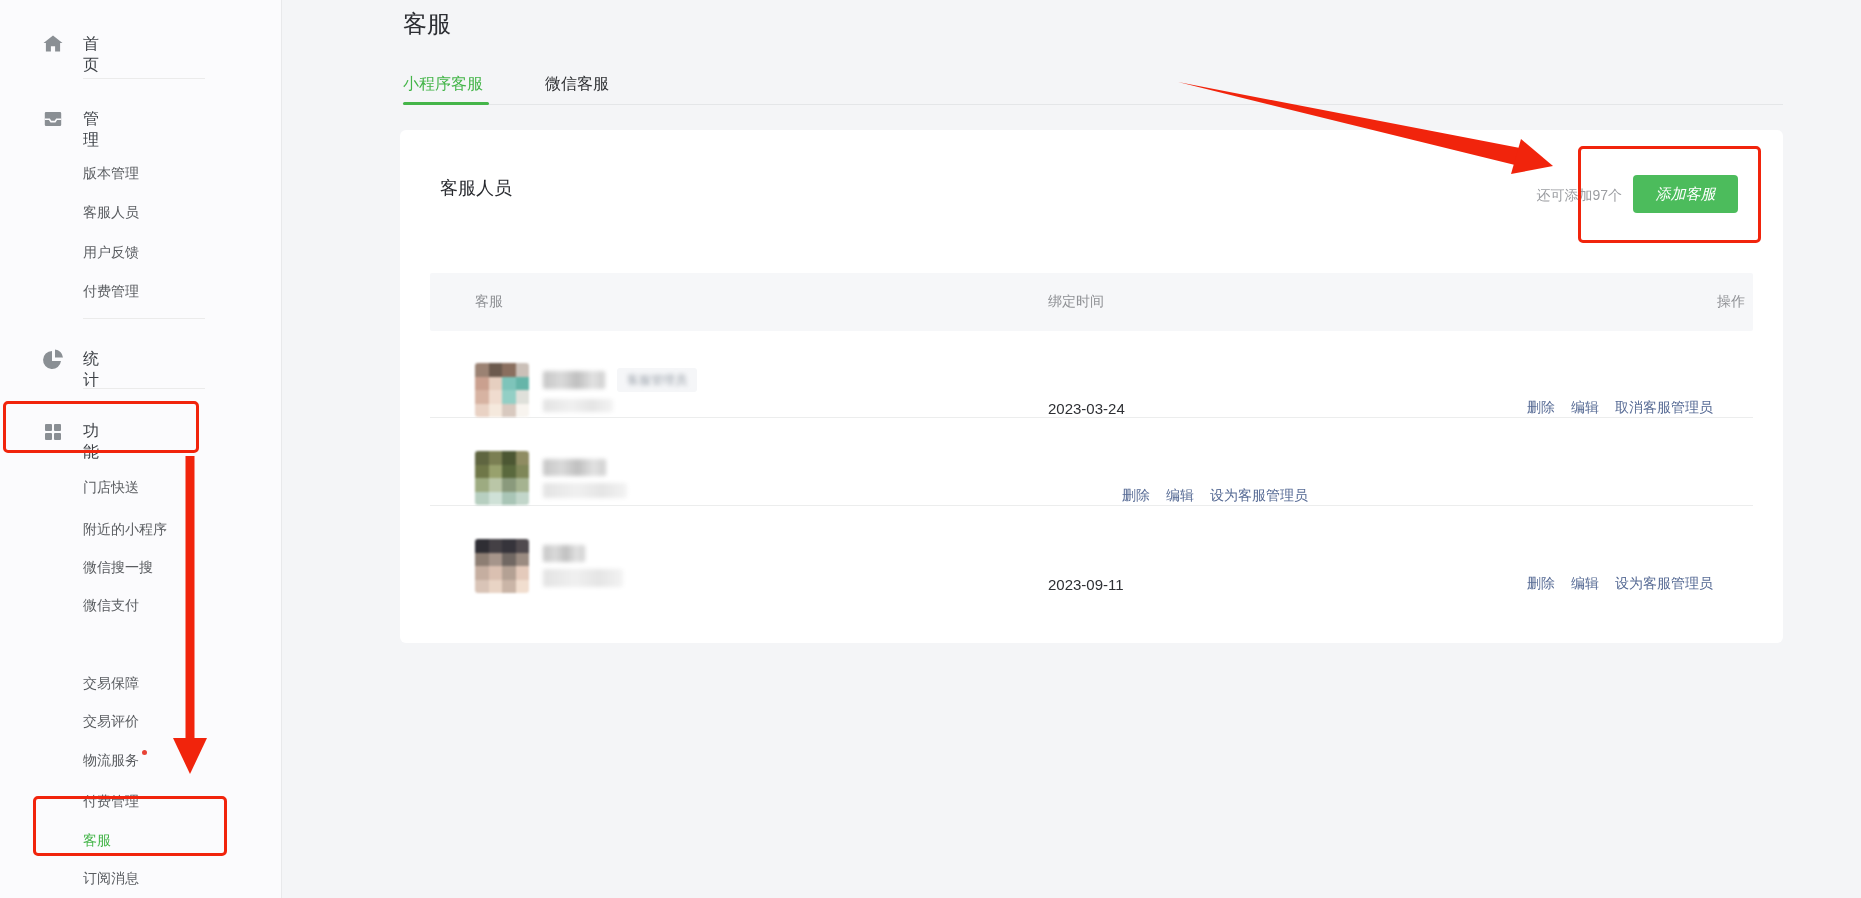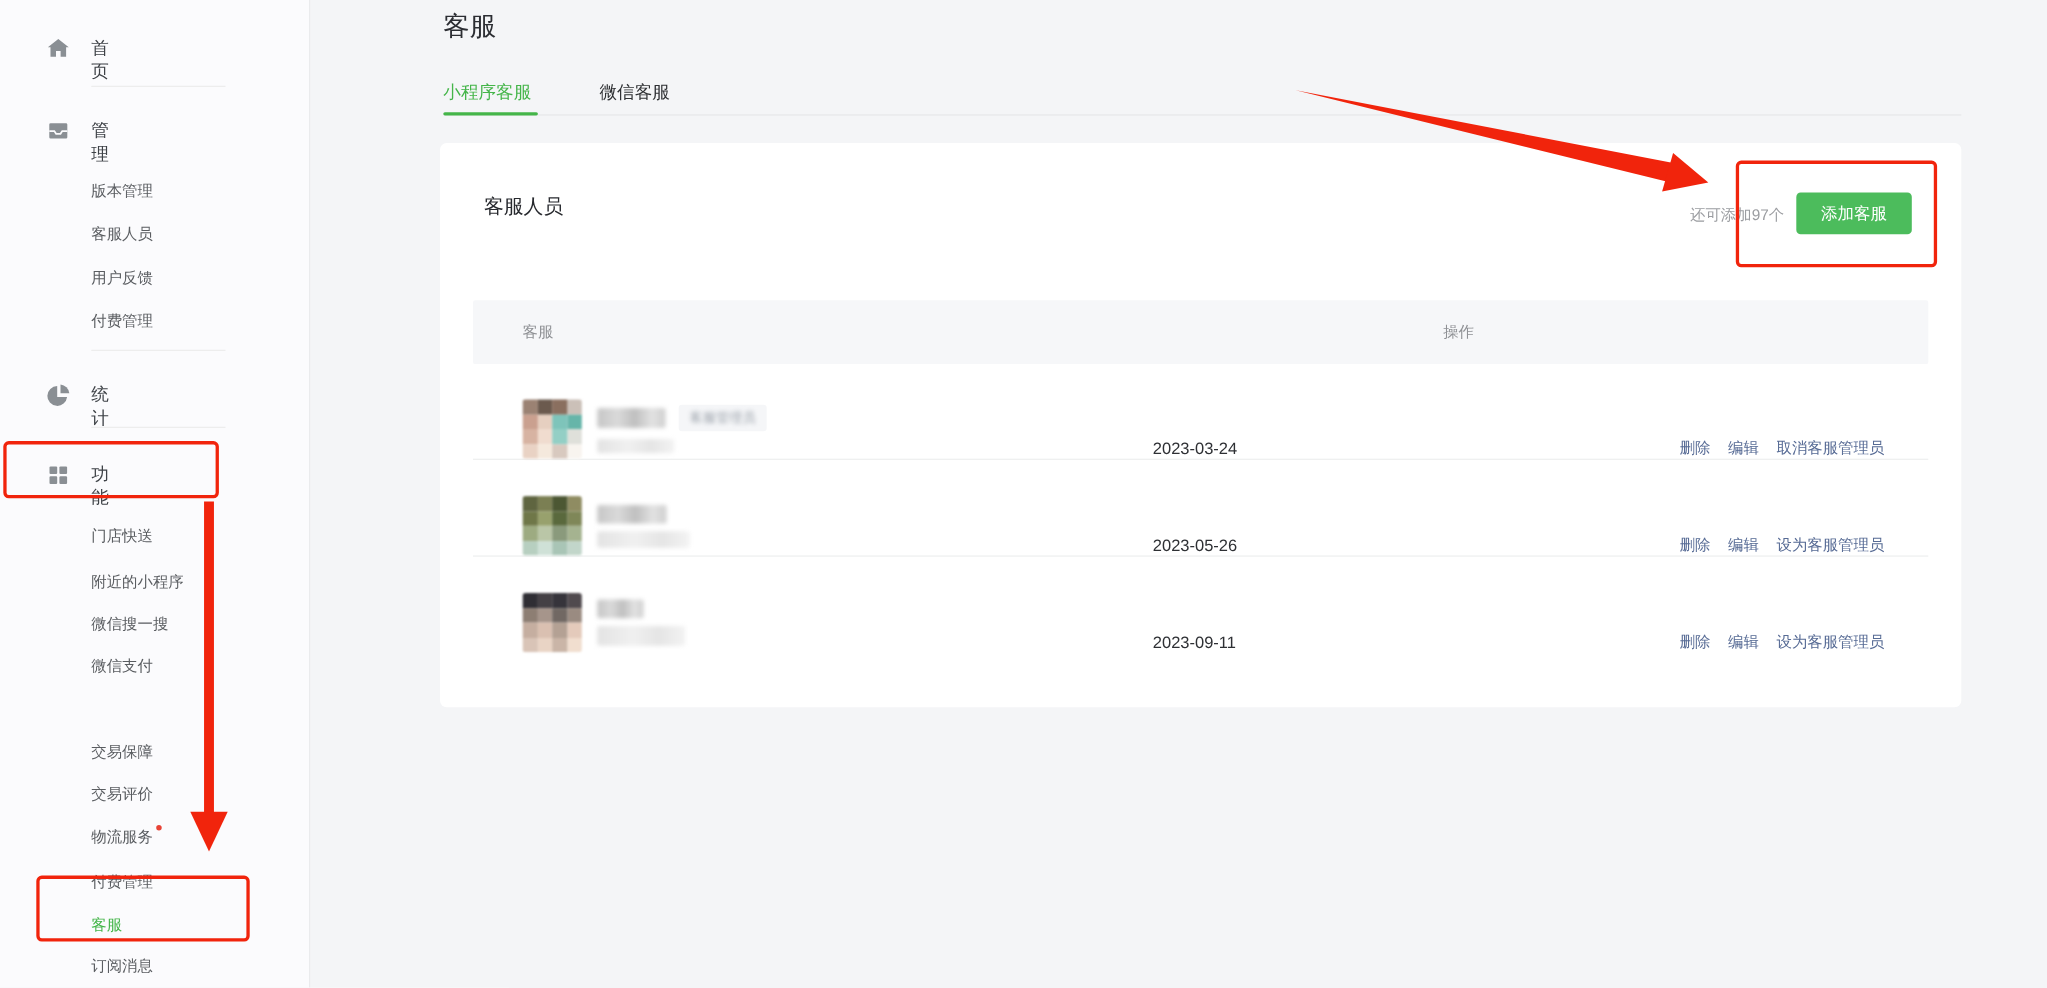--- a/index.html
+++ b/index.html
@@ -33,21 +33,21 @@
 
   
   .card { position:absolute; left:118px; top:130px; width:1383px; height:513px;
           background:#ffffff; border-radius:6px; }
   .card-heading { position:absolute; left:40px; top:46px; font-size:18px; font-weight:400; color:#27292e; }
   .card-desc { position:absolute; left:40px; top:92px; font-size:14px; color:#9c9ea3; }
   .card-desc a { color:#576b95; text-decoration:none; cursor:pointer; }
   .quota { position:absolute; right:161px; top:57px; font-size:14px; color:#9b9da1; }
   .add-btn { position:absolute; right:45px; top:45px; width:105px; height:38px;
              background:#4cbc5c; color:#ffffff; font-size:15px; border:none;
-             border-radius:4px; cursor:pointer; font-family:inherit; }
+             border-radius:4px; cursor:pointer; font-family:inherit;font-style:italic; }
 
   
   .table { position:absolute; left:30px; top:143px; width:1323px; }
   .thead { display:flex; align-items:center; height:58px; background:#f6f7f9;
            border-radius:2px; font-size:14px; color:#8f9195; }
   .c1 { width:618px; padding-left:45px; }
   .c2 { flex:1; }
   .c3 { width:300px; text-align:right; padding-right:8px; }
   .trow { display:flex; align-items:flex-end; }
   .trow.r0 { height:86px; }
@@ -164,20 +164,21 @@
     <section class="card">
       <h2 class="card-heading">客服人员</h2>
 
 
       <div class="quota">还可添加97个</div>
       <button class="add-btn">添加客服</button>
 
       <div class="table">
         <div class="thead">
           <div class="c1">客服</div>
+          <div class="c2">绑定时间</div>
           <div class="c3">操作</div>
         </div>
 
         <div class="trow r0">
           <div class="c1">
             <div class="avatar">
                 <div style="background: rgb(155, 130, 115);"></div>
                 <div style="background: rgb(107, 90, 78);"></div>
                 <div style="background: rgb(138, 111, 95);"></div>
                 <div style="background: rgb(203, 192, 184);"></div>
@@ -230,21 +231,20 @@
                 <div style="background: rgb(183, 207, 192);"></div>
                 <div style="background: rgb(207, 225, 215);"></div>
                 <div style="background: rgb(169, 197, 182);"></div>
                 <div style="background: rgb(194, 214, 202);"></div>
               </div>
             <div class="names">
               <div class="nb" style="width:63px;height:17px"></div>
               <div class="nb light" style="width:84px;height:15px"></div>
             </div>
           </div>
-          <div class="c2">2023-05-26</div>
           <div class="c3">
             <a>删除</a>
             <a>编辑</a>
             <a>设为客服管理员</a>
           </div>
         </div>
 
         <div class="trow r2">
           <div class="c1">
             <div class="avatar">

